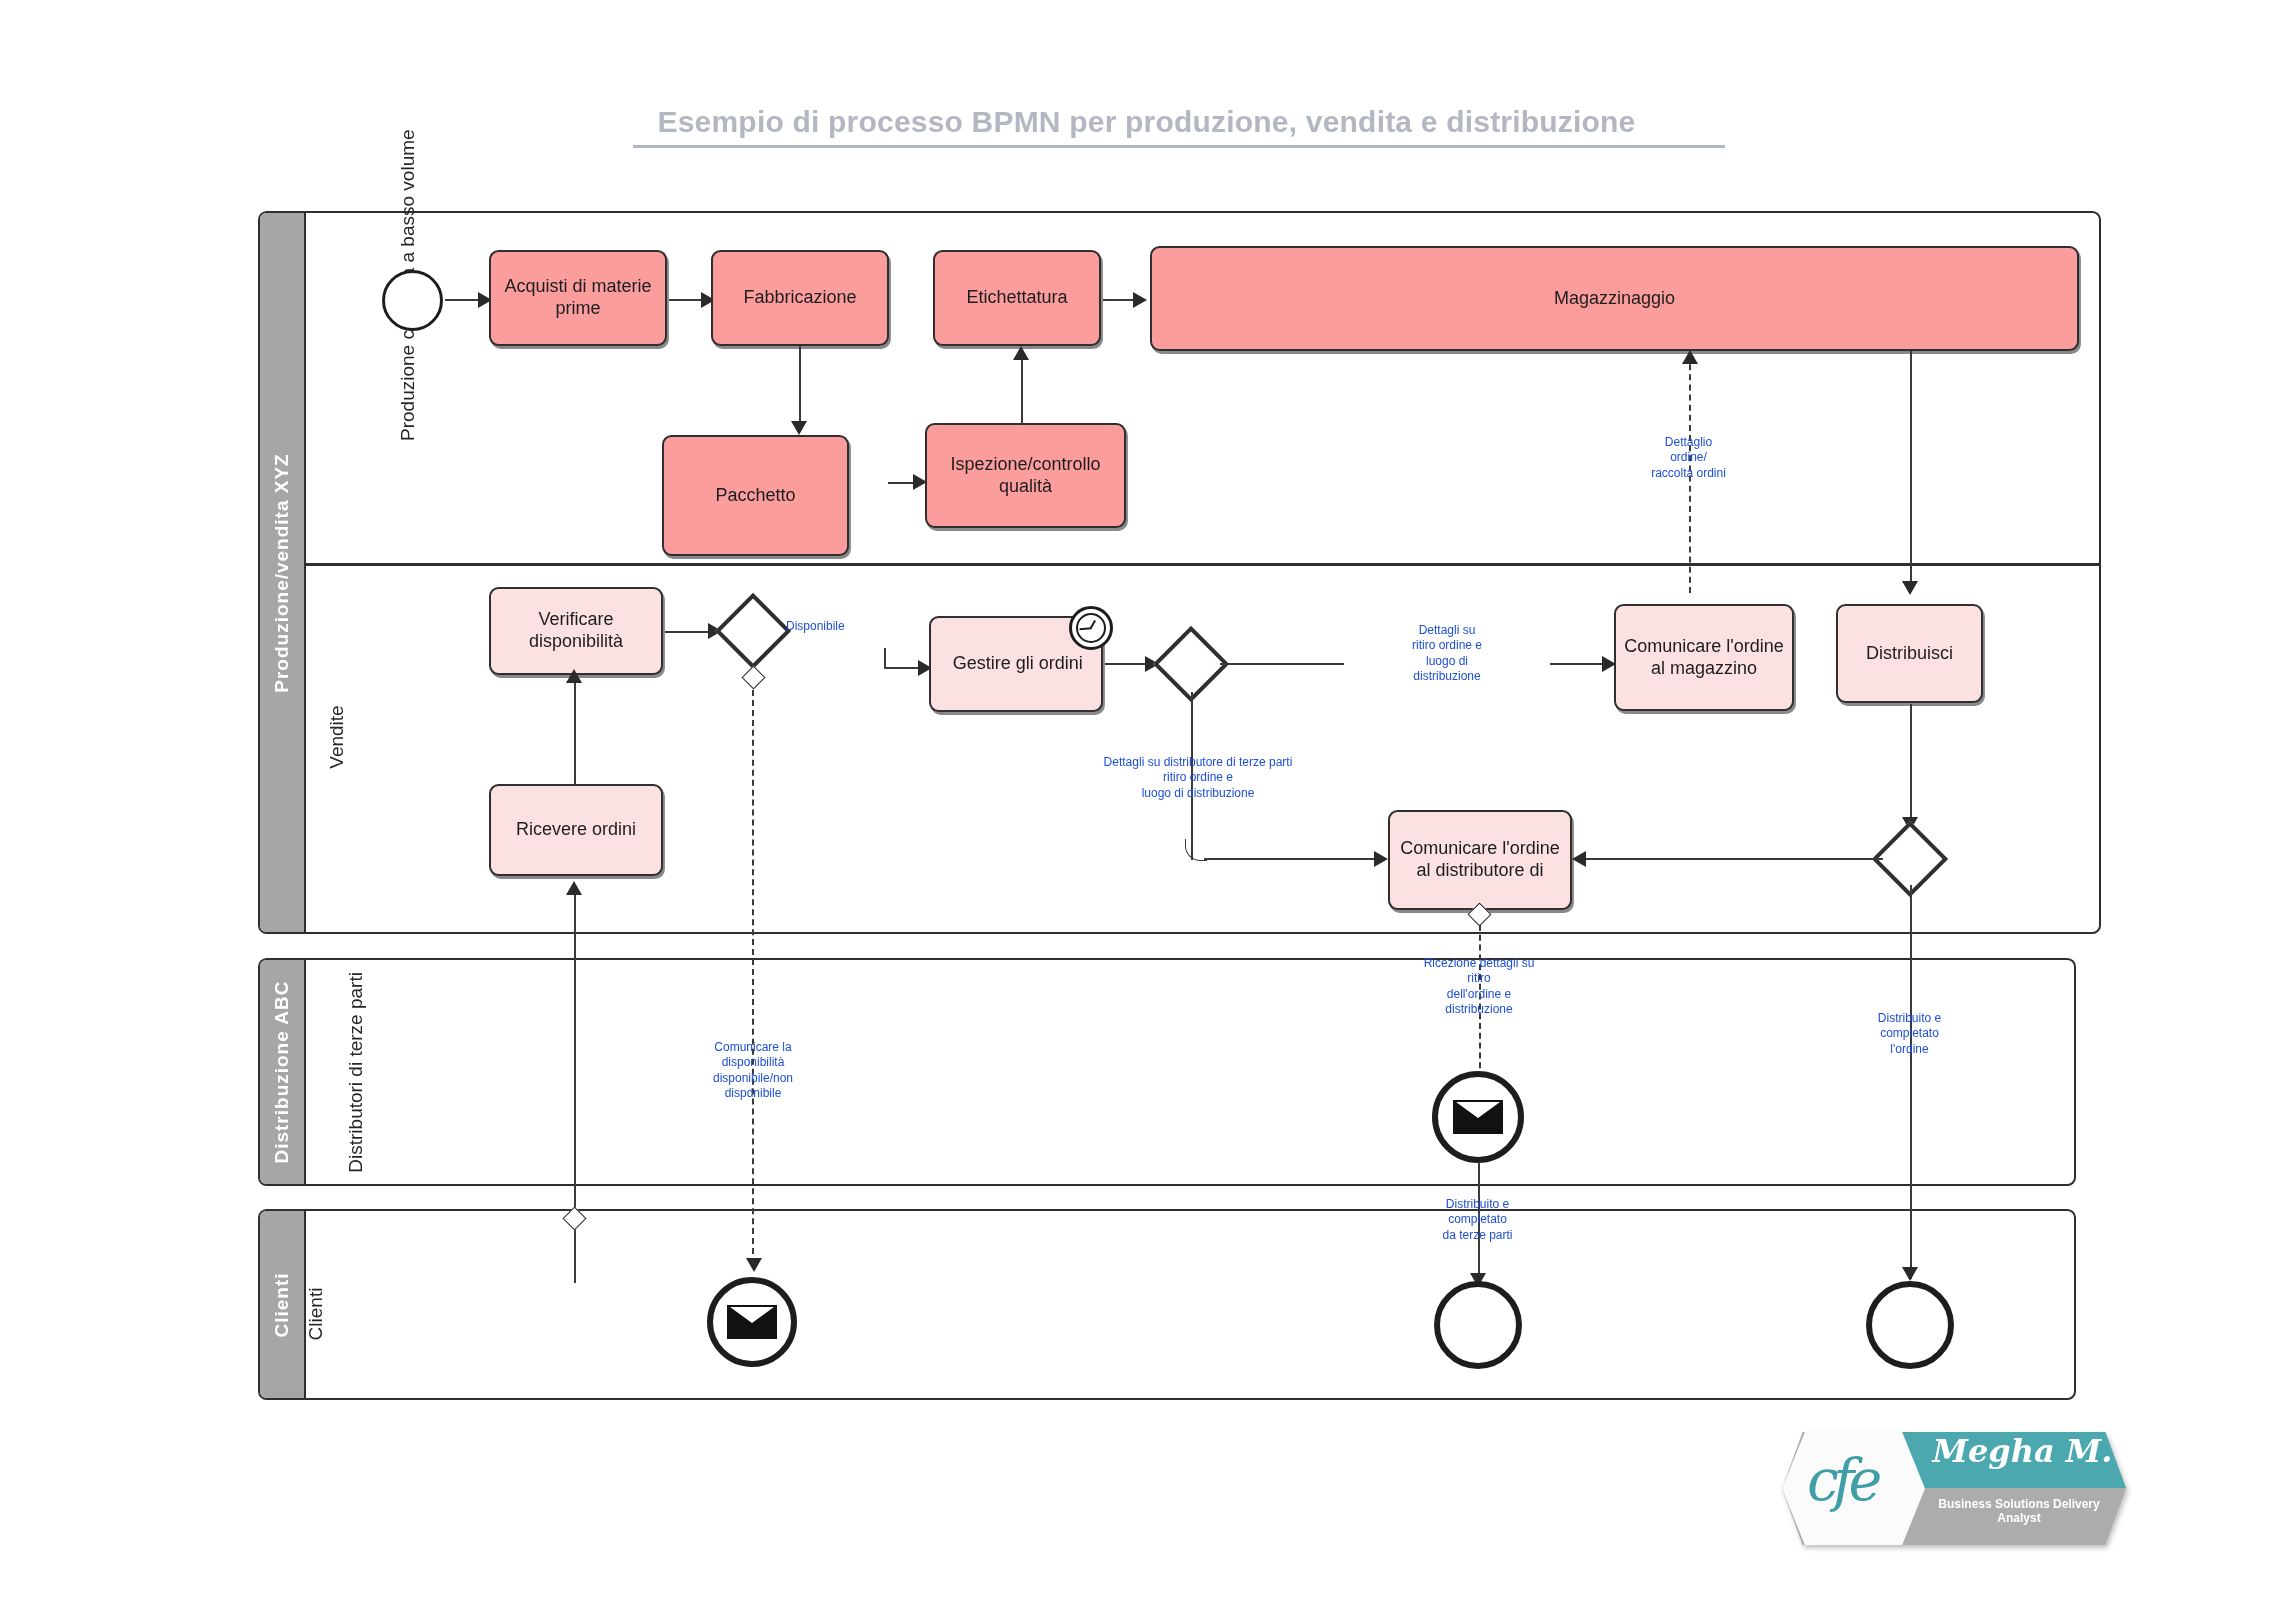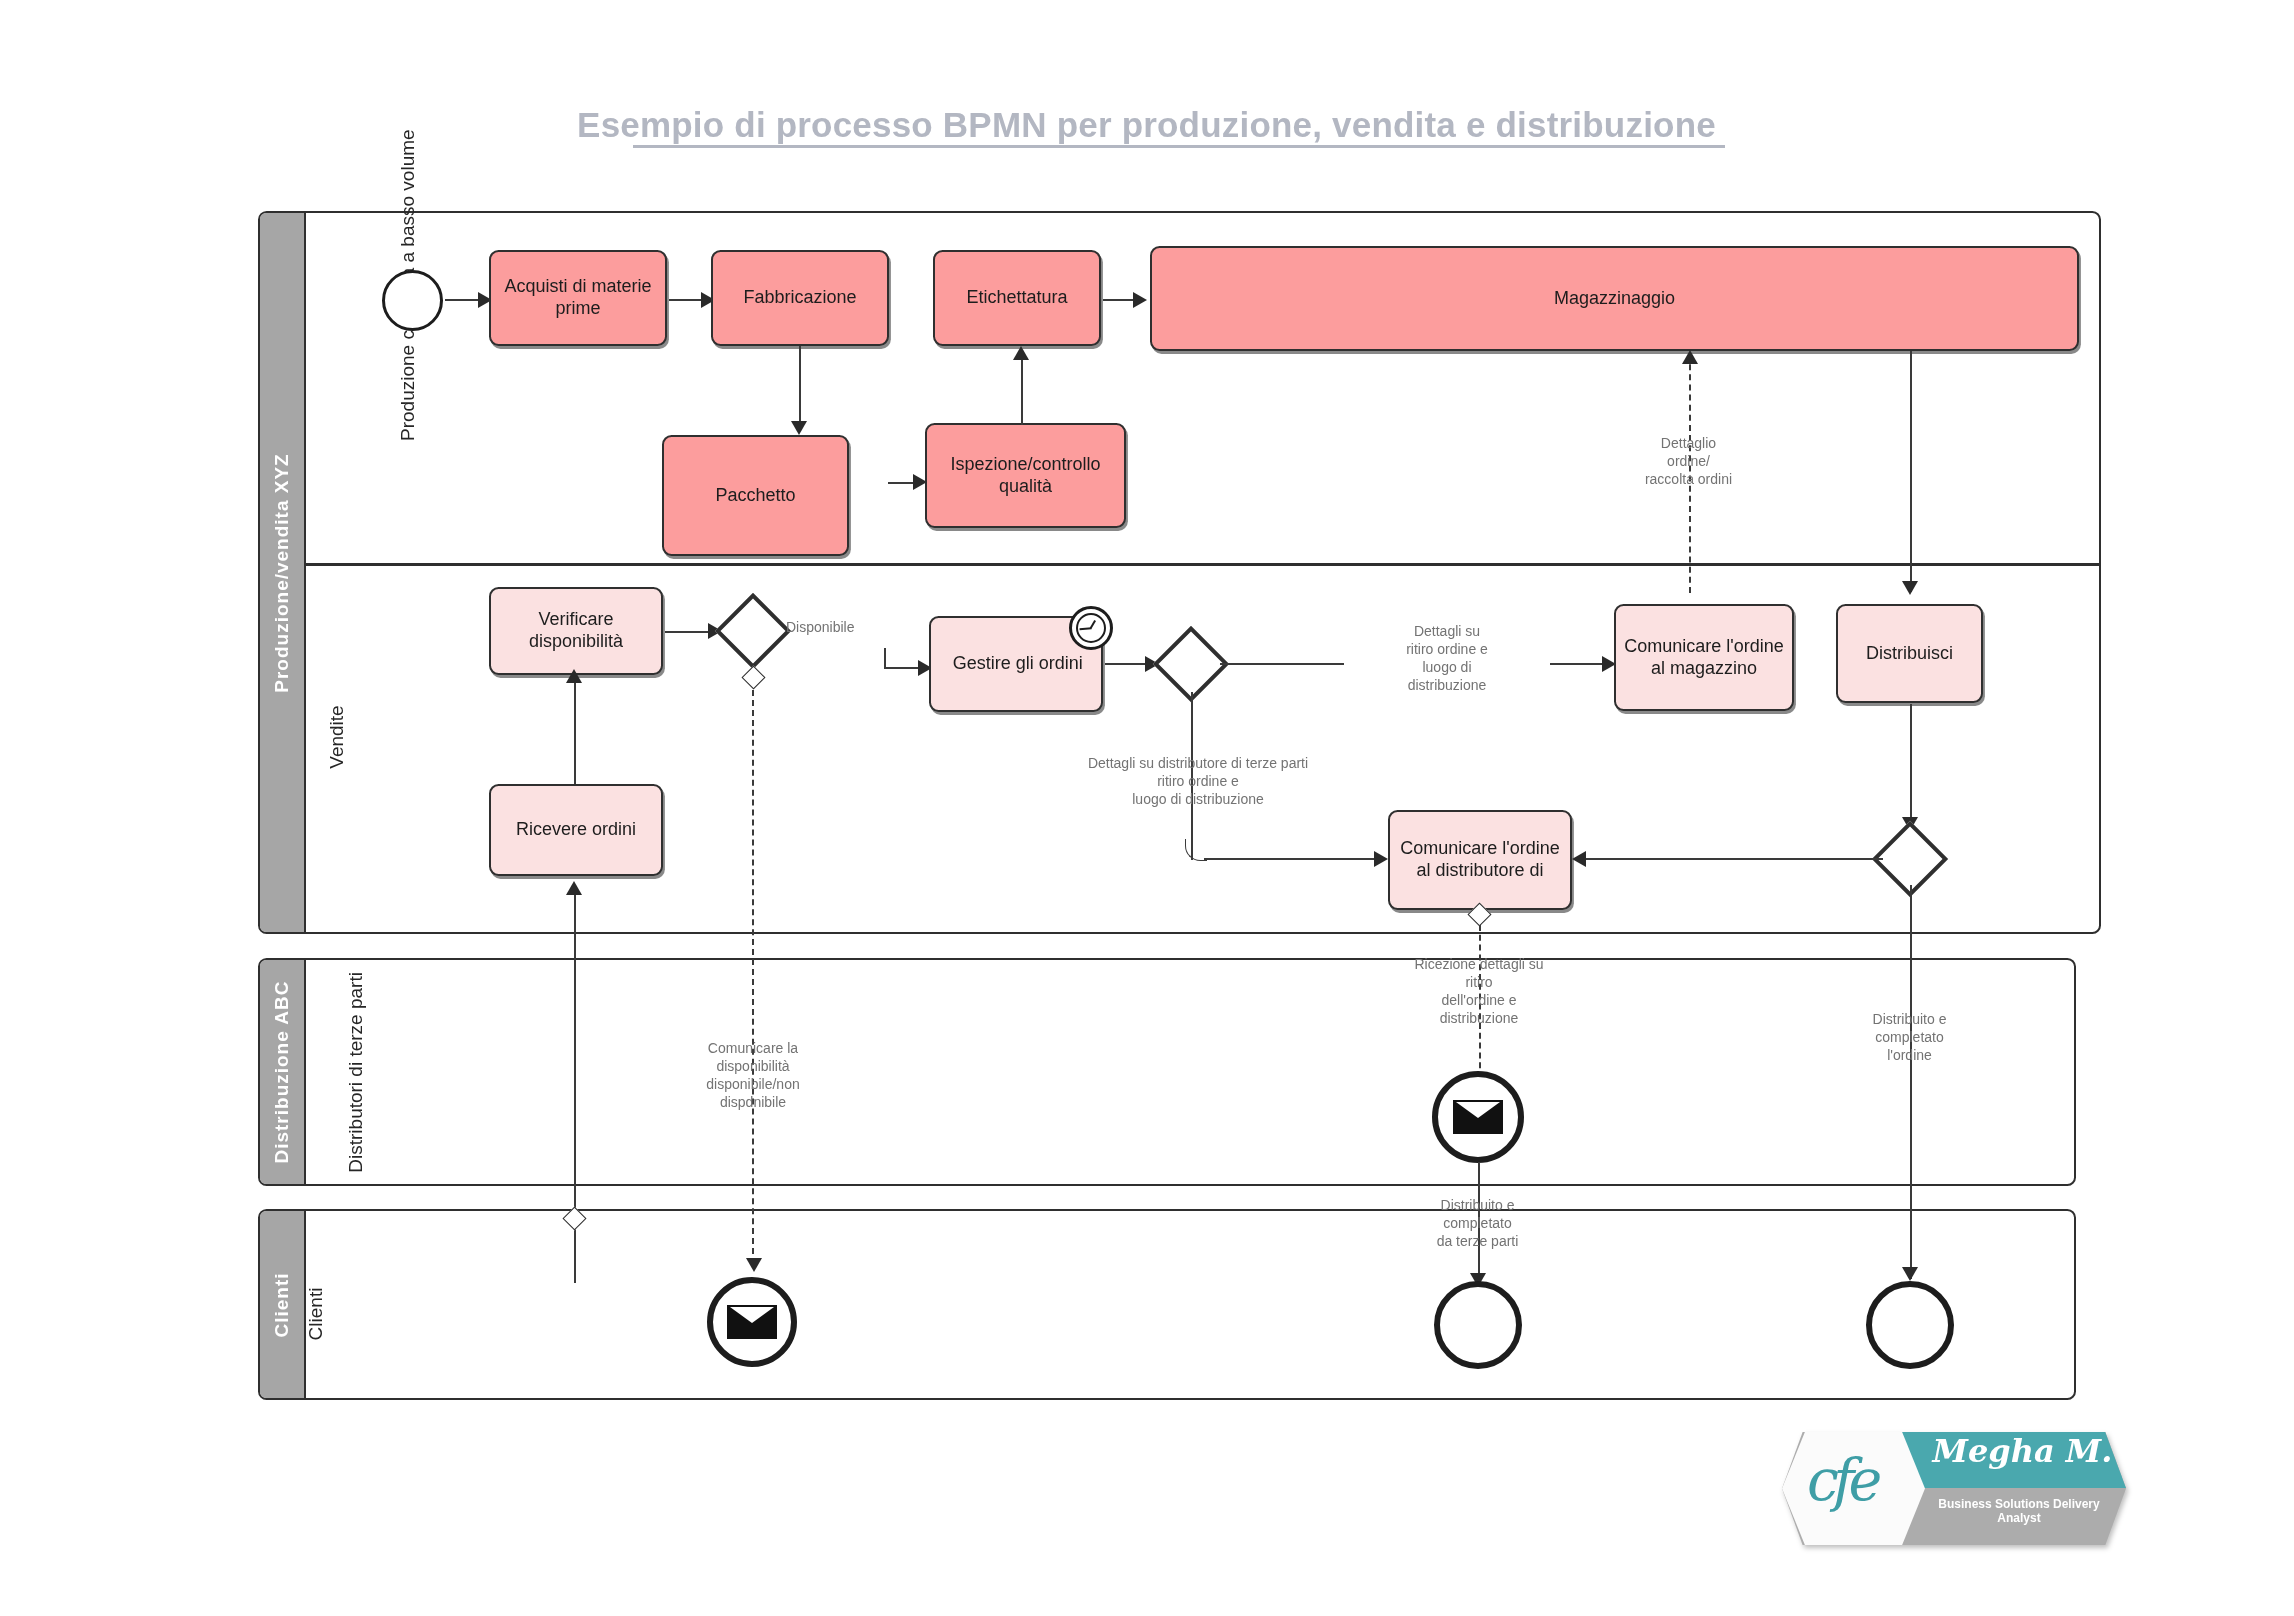--- a/index.html
+++ b/index.html
@@ -2,21 +2,21 @@
 <html><head>
 <meta charset="utf-8">
 <style>
   html,body{margin:0;padding:0;background:#ffffff;}
   body{width:2294px;height:1616px;position:relative;overflow:hidden;
        font-family:"Liberation Sans", sans-serif;color:#262626;}
 
   
   #header{position:absolute;left:0;top:0;width:2294px;height:191px;}
   #doc-title{position:absolute;left:382px;top:105px;width:1529px;text-align:center;
-             font-size:35px;font-weight:bold;color:#b3b7c2;letter-spacing:0.2px;}
+             font-size:30px;font-weight:bold;color:#b3b7c2;letter-spacing:0.2px;}
   #title-rule{position:absolute;left:633px;top:145px;width:1092px;height:2.9px;background:#b3b7c2;}
   #subtitle{position:absolute;left:382px;top:156px;width:1529px;text-align:center;
             font-size:16.3px;color:#b3b7c2;}
   #subtitle .sep{display:inline-block;padding:0 9.6px;color:#c8ccd6;}
 
   
   .pool{position:absolute;box-sizing:border-box;border:2.9px solid #2f2f2f;border-radius:8.6px;
         background:#ffffff;}
   .pool-head{position:absolute;left:0;top:0;width:44px;bottom:0;background:#a6a6a6;
              border-right:2.9px solid #2f2f2f;border-radius:5.7px 0 0 5.7px;}
@@ -66,22 +66,22 @@
   .dash-v{position:absolute;width:0;border-left:2.9px dashed #3a3a3a;}
   .ah-r{position:absolute;width:0;height:0;border-top:8.6px solid transparent;
         border-bottom:8.6px solid transparent;border-left:14.3px solid #2a2a2a;}
   .ah-d{position:absolute;width:0;height:0;border-left:8.6px solid transparent;
         border-right:8.6px solid transparent;border-top:14.3px solid #2a2a2a;}
   .ah-u{position:absolute;width:0;height:0;border-left:8.6px solid transparent;
         border-right:8.6px solid transparent;border-bottom:14.3px solid #2a2a2a;}
   .ah-l{position:absolute;width:0;height:0;border-top:8.6px solid transparent;
         border-bottom:8.6px solid transparent;border-right:14.3px solid #2a2a2a;}
 
-  .edge-label{position:absolute;text-align:center;font-size:14px;line-height:1.28;
-              color:#737373;white-space:pre-line;}
+  .edge-label{position:absolute;text-align:center;font-size:12px;line-height:1.28;
+              color:#1d4ed8;white-space:pre-line;}
 
   
   .elbow{position:absolute;border:1.9px solid #3a3a3a;background:transparent;}
 
   
   #logo{position:absolute;left:1782px;top:1432px;width:344px;height:113px;
         filter:drop-shadow(2.9px 3.8px 2.9px rgba(0,0,0,.25));}
   .logo-hex{position:absolute;left:0;top:0;width:344px;height:113px;background:#acacac;
         clip-path:polygon(6% 0,94% 0,100% 50%,94% 100%,6% 100%,0 50%);}
   .logo-teal{position:absolute;left:113px;top:0;width:231px;height:56px;background:#4aa8ae;

